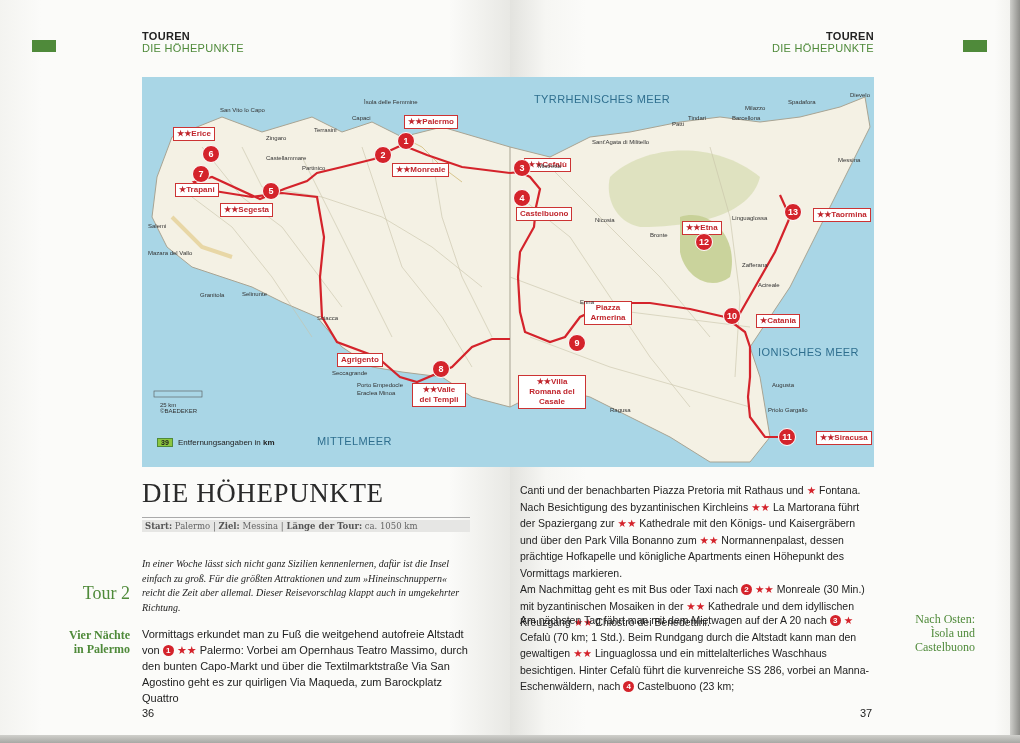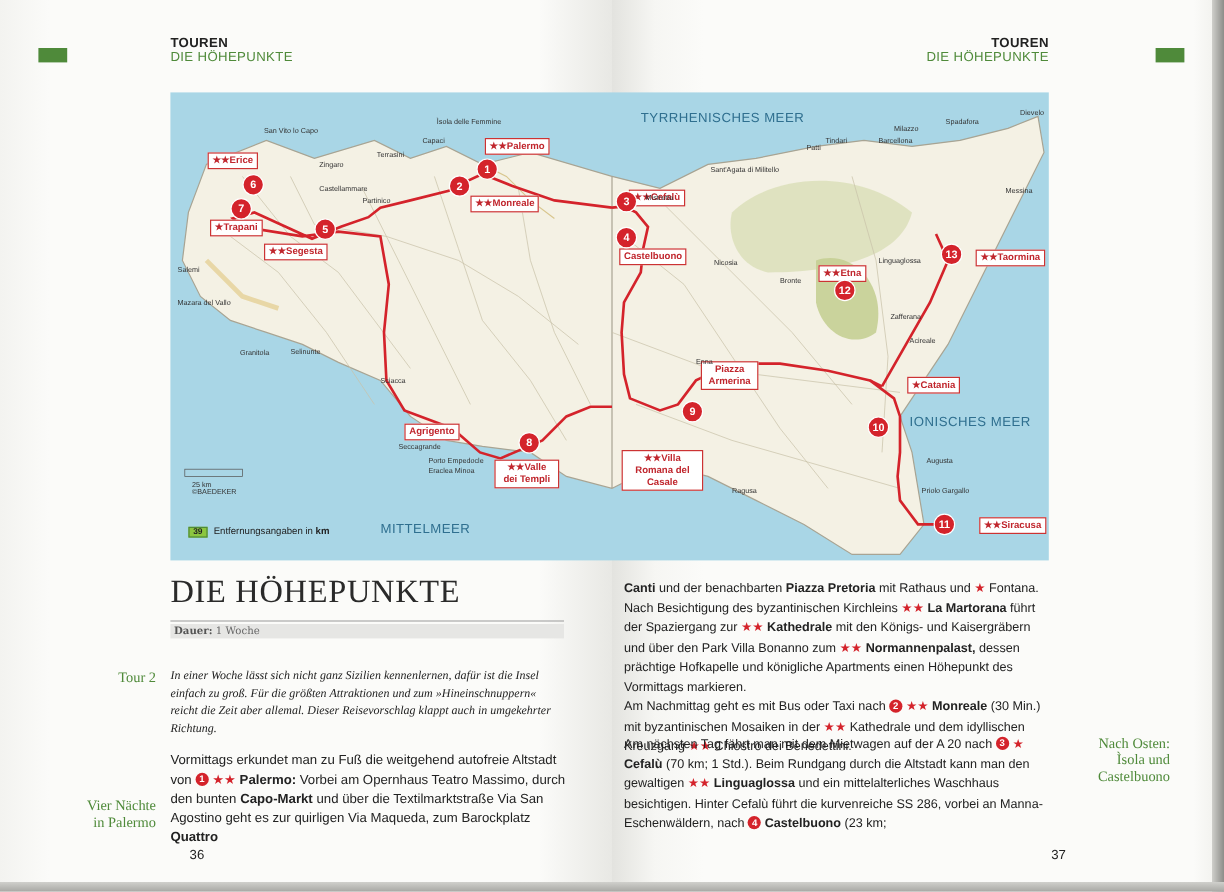--- a/index.html
+++ b/index.html
@@ -25,24 +25,24 @@
   .scale{position:absolute;left:160px;top:402px;font-size:6px;color:#333;}
   .legend{position:absolute;left:157px;top:438px;font-size:8px;color:#222;white-space:nowrap;}
   .legend .box{display:inline-block;background:#8cc63f;border:1px solid #4f8a3a;font-size:7px;font-weight:bold;padding:0 3px;margin-right:3px;}
   .title{position:absolute;left:142px;top:478px;font-family:"Liberation Serif",serif;font-size:27px;letter-spacing:.6px;color:#2a2a2a;}
   .infobox{position:absolute;left:142px;top:517px;width:328px;font-family:"DejaVu Serif",serif;font-size:8.5px;color:#666;line-height:12px;border-top:1px solid #aaa;padding-top:2px;}
   .infobox .row{background:#e6e6e4;padding:0 3px;margin-bottom:1px;}
   .infobox b{color:#555;}
   .side{position:absolute;font-family:"Liberation Serif",serif;color:#4f8a3a;font-size:12px;line-height:14px;text-align:right;}
   .intro{position:absolute;left:142px;top:557px;width:330px;font-family:"Liberation Serif",serif;font-style:italic;font-size:10px;line-height:14.5px;color:#222;}
   .body{position:absolute;font-size:11px;line-height:16px;color:#222;}
-  .body b{font-weight:bold;}
+  .body b{font-weight:normal;}
   .star{color:#d4232b;}
   .dot{display:inline-block;width:11px;height:11px;border-radius:50%;background:#d4232b;color:#fff;font-size:8px;font-weight:bold;text-align:center;line-height:11px;vertical-align:1px;}
-  .pagenum{position:absolute;top:707px;font-size:11px;color:#222;margin-left:16px;}
+  .pagenum{position:absolute;top:707px;font-size:11px;color:#222;}
 </style>
 </head>
 <body>
 
 <div class="book">
 
   <div class="page left">
     <div class="greenbar" style="left:32px;"></div>
     <div class="hdr" style="left:142px;">
       <div class="t1">TOUREN</div>
@@ -129,21 +129,21 @@
     <div class="callout" style="left:172px;top:144px;">★★Etna</div>
     <div class="callout" style="left:303px;top:131px;">★★Taormina</div>
     <div class="callout" style="left:246px;top:237px;">★Catania</div>
     <div class="callout" style="left:306px;top:354px;">★★Siracusa</div>
     <div class="callout" style="left:74px;top:224px;width:40px;white-space:normal;text-align:center;">Piazza Armerina</div>
     <div class="callout" style="left:8px;top:298px;width:60px;white-space:normal;text-align:center;">★★Villa Romana del Casale</div>
     <div class="num" style="left:3px;top:82px;">3</div>
     <div class="num" style="left:3px;top:112px;">4</div>
     <div class="num" style="left:185px;top:156px;">12</div>
     <div class="num" style="left:274px;top:126px;">13</div>
-    <div class="num" style="left:213px;top:230px;margin-top:40px;">10</div>
+    <div class="num" style="left:213px;top:230px;">10</div>
     <div class="num" style="left:58px;top:257px;">9</div>
     <div class="num" style="left:268px;top:351px;">11</div>
     <div class="town" style="left:235px;top:28px;">Milazzo</div>
     <div class="town" style="left:278px;top:22px;">Spadafora</div>
     <div class="town" style="left:340px;top:15px;">Dievelo</div>
     <div class="town" style="left:328px;top:80px;">Messina</div>
     <div class="town" style="left:222px;top:38px;">Barcellona</div>
     <div class="town" style="left:162px;top:44px;">Patti</div>
     <div class="town" style="left:178px;top:38px;">Tindari</div>
     <div class="town" style="left:82px;top:62px;">Sant'Agata di Militello</div>
@@ -165,29 +165,33 @@
   </div>
   <div class="legend">
     <span class="box">39</span>
     <span>Entfernungsangaben in</span>
     <b>km</b>
   </div>
 
   <div class="title">DIE HÖHEPUNKTE</div>
   <div class="infobox">
     <div class="row">
-      <b>Dauer:</b>
-      <span>1 Woche</span>
+      <b>Start:</b>
+      <span>Palermo</span> |
+      <b>Ziel:</b>
+      <span>Messina</span> |
+      <b>Länge der Tour:</b>
+      <span>ca. 1050 km</span>
     </div>
   </div>
 
-  <div class="side" style="left:60px;top:557px;width:70px;font-size:12px;">Tour 2</div>
+  <div class="side" style="left:60px;top:586px;width:70px;font-size:18px;">Tour 2</div>
   <div class="intro">In einer Woche lässt sich nicht ganz Sizilien kennenlernen, dafür ist die Insel einfach zu groß. Für die größten Attraktionen und zum »Hineinschnuppern« reicht die Zeit aber allemal. Dieser Reisevorschlag klappt auch in umgekehrter Richtung.</div>
 
-  <div class="side" style="left:40px;top:664px;width:90px;">
+  <div class="side" style="left:40px;top:628px;width:90px;font-weight:bold;">
     <div>Vier Nächte</div>
     <div>in Palermo</div>
   </div>
 
   <div class="body" style="left:142px;top:626px;width:330px;">
     <span>Vormittags erkundet man zu Fuß die weitgehend autofreie Altstadt von</span>
     <span class="dot">1</span>
     <span class="star">★★</span>
     <b>Palermo:</b>
     <span>Vorbei am Opernhaus Teatro Massimo, durch den bunten</span>

